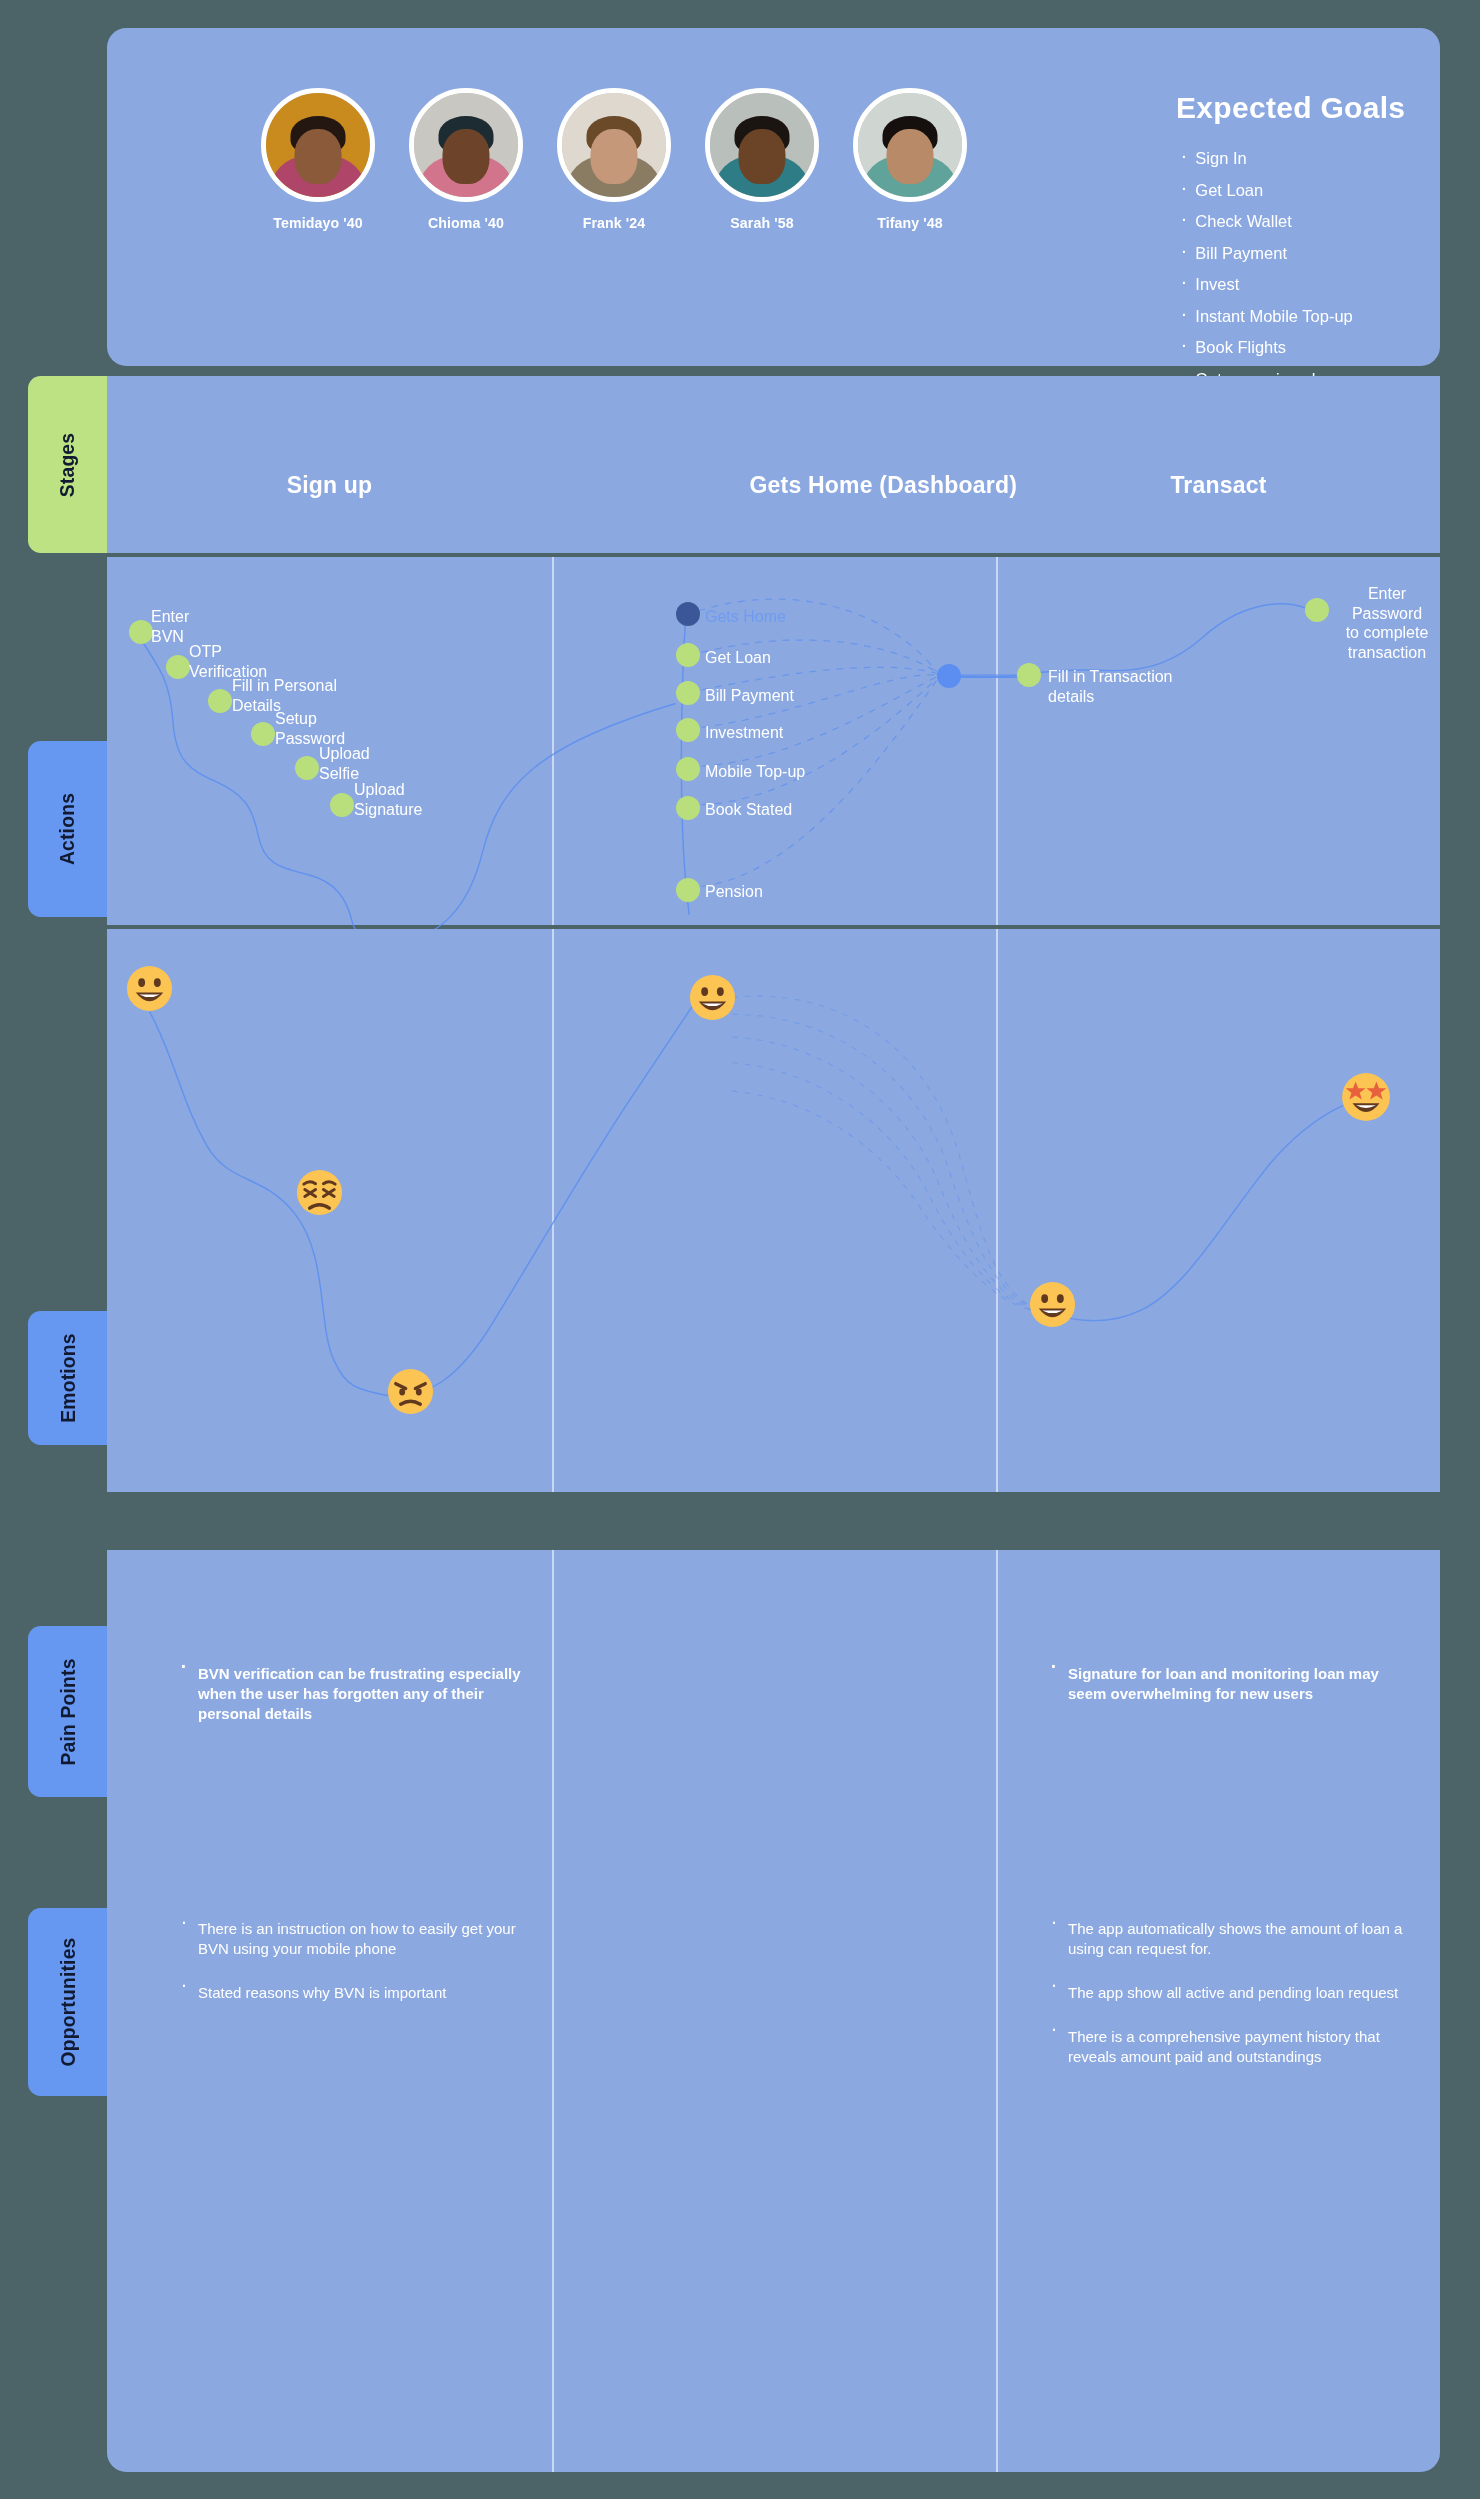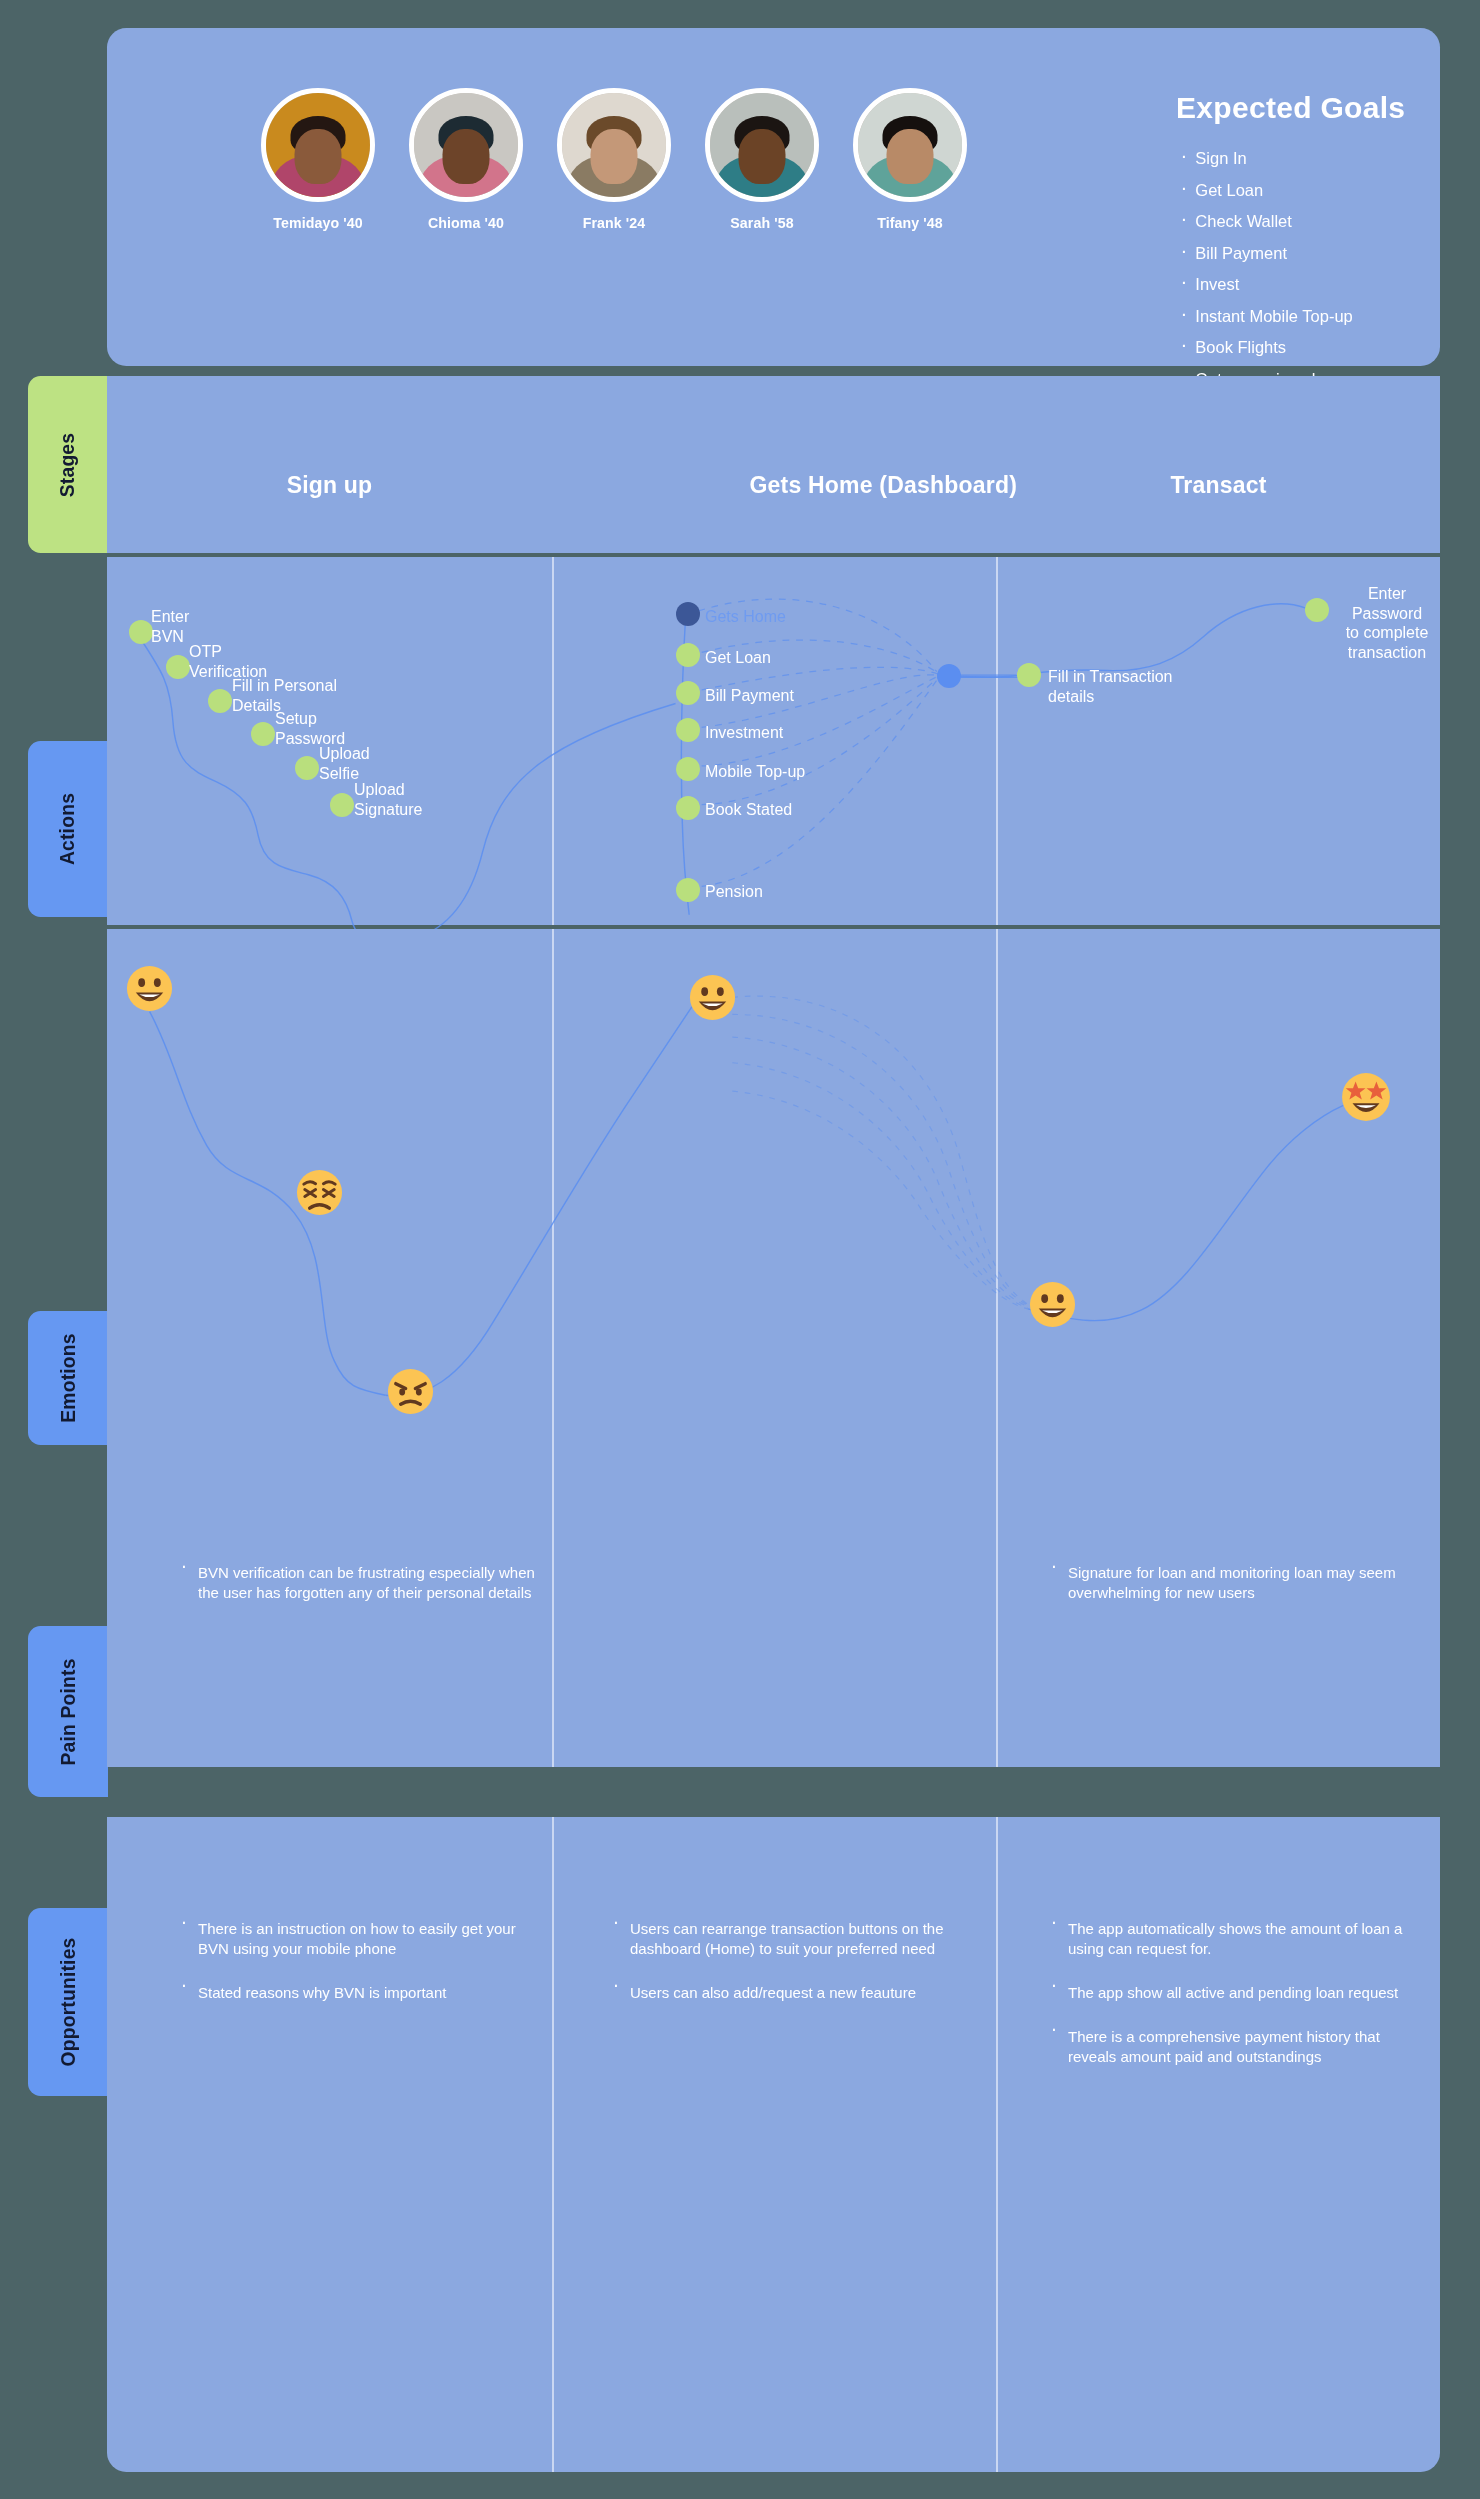--- a/index.html
+++ b/index.html
@@ -67,21 +67,21 @@
   .map {
     position: absolute; left: 107px; top: 376px;
     width: 1333px; height: 2096px;
     border-bottom-left-radius: 19.3px; border-bottom-right-radius: 19.3px;
     overflow: hidden;
   }
   .band { position: absolute; left: 0; width: 1333px; background: #8ba8e0; }
   .band.stages  { top: 0;    height: 177px; }
   .band.actions { top: 181px; height: 368px; }
   .band.emotions{ top: 553px; height: 563px; }
-  .band.pain    { top: 1073px; height: 318px; }
+  .band.pain    { top: 1174px; height: 318px; font-weight: bold; }
   .band.opps    { top: 1441px; height: 655px; }
 
   .vline { position: absolute; top: 0; bottom: 0; width: 1.7px; background: #dfe7f8; opacity: .75; }
   .vline.c1 { left: 445px; }
   .vline.c2 { left: 889px; }
 
   .stage-head {
     position: absolute; top: 96px; width: 445px; text-align: center;
     color: #ffffff; font-size: 23px; font-weight: bold; letter-spacing: 0.2px;
   }
@@ -391,24 +391,20 @@
         </div>
       </div>
 
     <div class="band opps" id="opps-band">
       <div class="vline c1"></div>
       <div class="vline c2"></div>
     <div class="cell" style="left: 68px; top: 102px;">
           <div class="bullet">There is an instruction on how to easily get your BVN using your mobile phone</div>
           <div class="bullet">Stated reasons why BVN is important</div>
         </div>
-        <div class="cell" style="left: 500px; top: 102px;">
-          <div class="bullet">Users can rearrange transaction buttons on the dashboard (Home) to suit your preferred need</div>
-          <div class="bullet">Users can also add/request a new feauture</div>
-        </div>
         <div class="cell" style="left: 938px; top: 102px;">
           <div class="bullet">The app automatically shows the amount of loan a using can request for.</div>
           <div class="bullet">The app show all active and pending loan request</div>
           <div class="bullet">There is a comprehensive payment history that reveals amount paid and outstandings</div>
         </div>
       </div>
 
   </div>
 </div>
 

